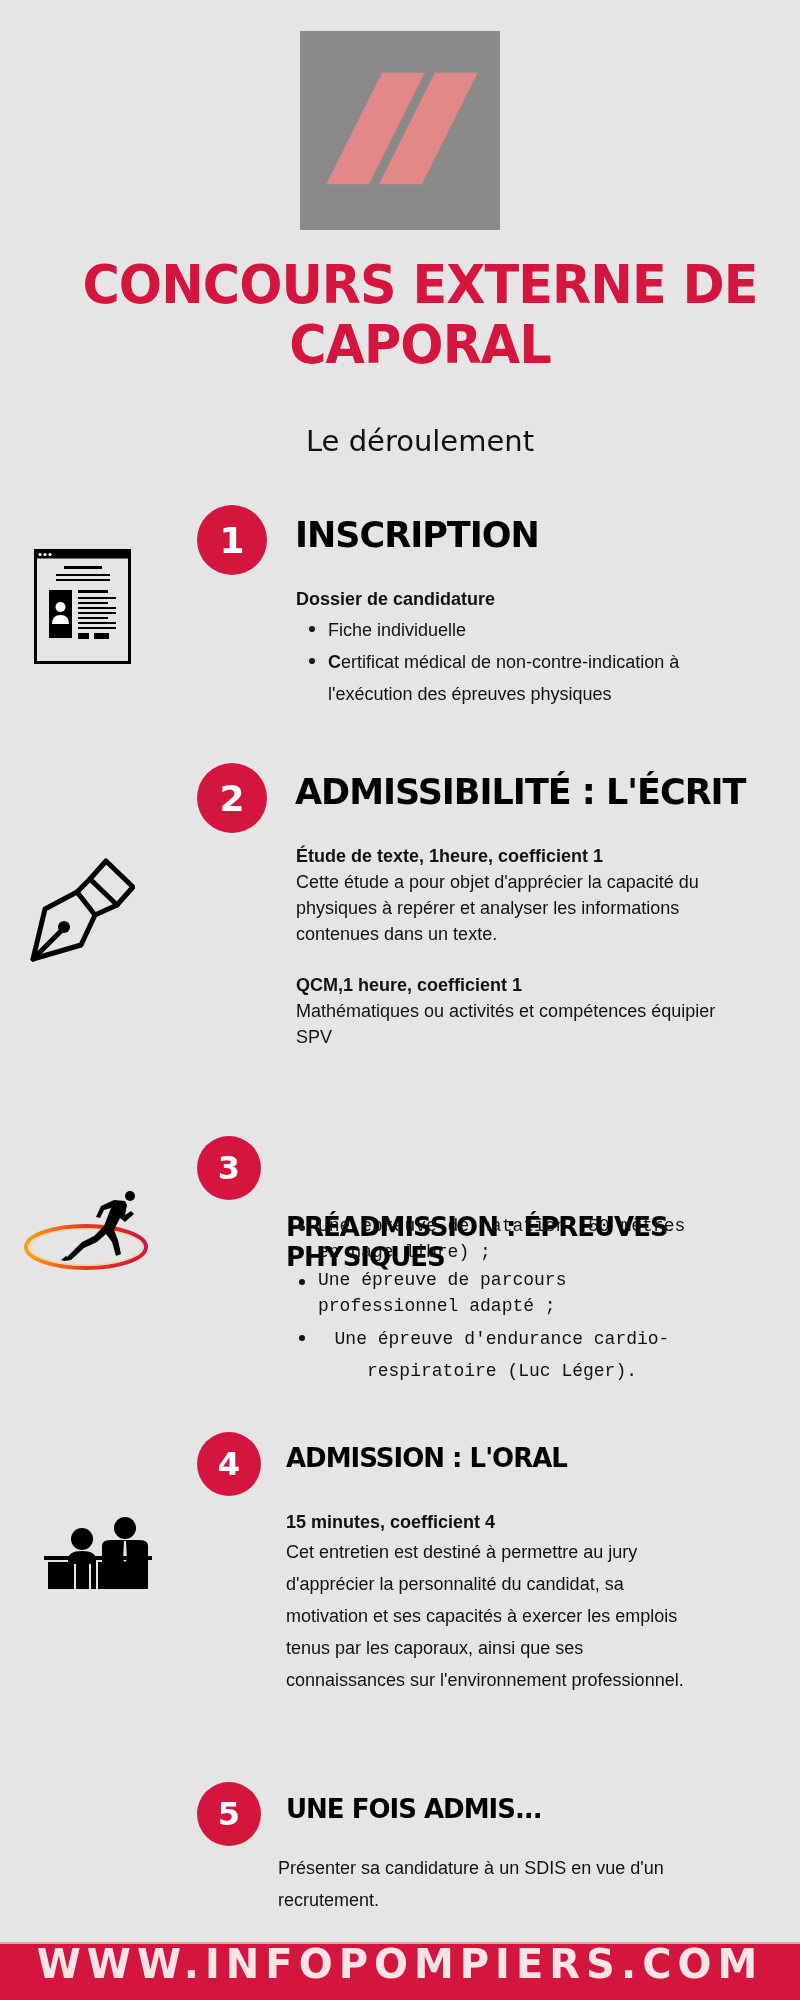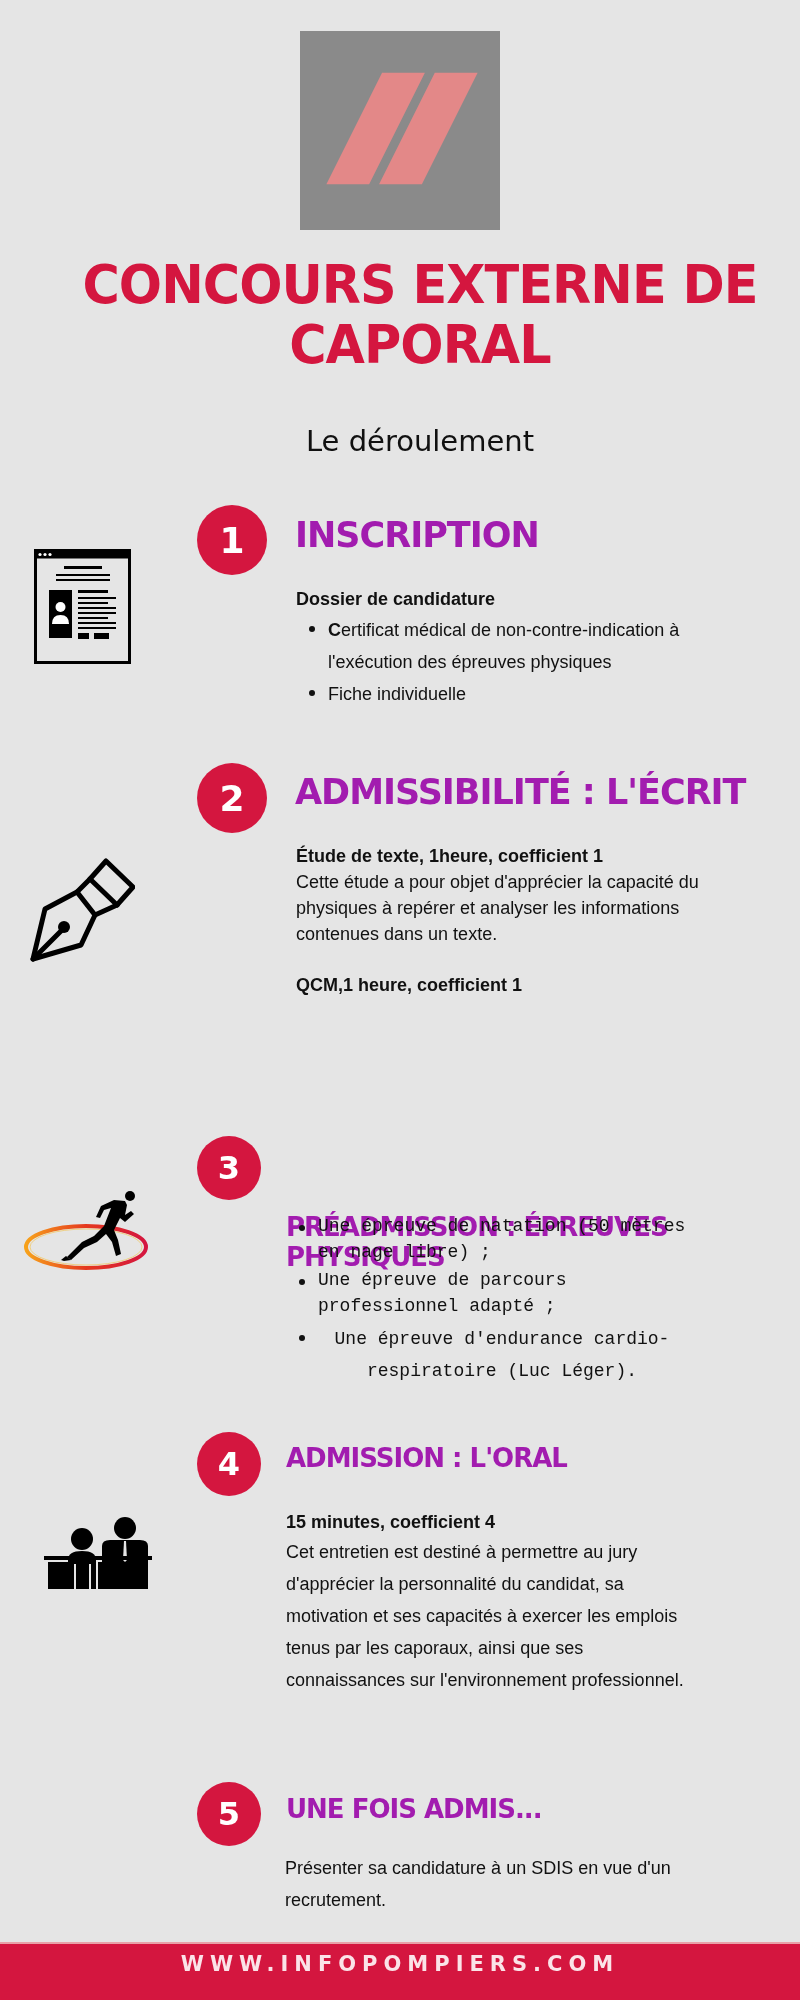--- a/index.html
+++ b/index.html
@@ -14,39 +14,39 @@
     font-size: 53px; line-height: 60px; letter-spacing: -1px; transform: scaleX(0.96); transform-origin: center; }
 
   .subtitle { position: absolute; left: 0; top: 424px; width: 840px; text-align: center;
     font-family: "DejaVu Sans", sans-serif; font-size: 29px; color: #111; }
 
   .badge { position: absolute; width: 70px; height: 70px; border-radius: 50%; background: #d4163f;
     color: #fff; font-family: "DejaVu Sans", sans-serif; font-weight: bold; font-size: 36px;
     display: flex; align-items: center; justify-content: center; }
   .badge.small { width: 64px; height: 64px; font-size: 32px; }
 
-  .sec-title { position: absolute; font-family: "DejaVu Sans", sans-serif; font-weight: bold; color: #a21caf;
+  .sec-title { position: absolute; font-family: "DejaVu Sans", sans-serif; font-weight: bold; color: #000000;
     letter-spacing: -1px; }
   .sec-title.big { font-size: 35px; line-height: 40px; }
   .sec-title.mid { font-size: 26px; line-height: 30px; }
 
   .body-text { position: absolute; font-size: 18px; color: #111; }
   .body-text b, .body-text .bold { font-weight: bold; }
   .body-text ul { list-style: none; }
   .body-text li { position: relative; padding-left: 32px; }
   .body-text li::before { content: ""; position: absolute; left: 13px; top: 0.68em; width: 6px; height: 6px;
     border-radius: 50%; background: #111; }
 
   .icon { position: absolute; }
   .icon svg { width: 100%; height: 100%; display: block; }
 
   .footer { position: absolute; left: 0; top: 1942px; width: 800px; height: 58px; background: #d4163f;
     border-top: 2px solid #e8a0a8; }
   .footer-text { position: absolute; left: 0; top: 0; width: 800px; text-align: center; color: #fbe3e8;
-    font-family: "DejaVu Sans", sans-serif; font-weight: bold; font-size: 21px; line-height: 40px;
+    font-family: "DejaVu Sans", sans-serif; font-weight: bold; font-size: 40px; line-height: 40px;
     letter-spacing: 6px; }
 </style>
 </head>
 <body>
 
 <div class="logo">
   <svg viewBox="0 0 200 200">
     <polygon points="82,42 125,42 69,154 26,154" fill="#e38888"></polygon>
     <polygon points="135,42 178,42 122,154 79,154" fill="#e38888"></polygon>
   </svg>
@@ -78,42 +78,43 @@
     <rect x="44" y="78" width="38" height="2" fill="#000"></rect>
     <rect x="44" y="84" width="11" height="6" fill="#000"></rect>
     <rect x="60" y="84" width="15" height="6" fill="#000"></rect>
   </svg>
 </div>
 <div class="badge" style="left:197px;top:505px;">1</div>
 <h2 class="sec-title big" style="left:295px;top:515px;">INSCRIPTION</h2>
 <div class="body-text" style="left:296px;top:588px;width:440px;line-height:32px;">
   <div class="bold" style="line-height:22px;margin-bottom:4px;">Dossier de candidature</div>
   <ul>
+    <li><span>Fiche individuelle</span></li>
     <li><span class="bold">C</span><span>ertificat médical de non-contre-indication à l'exécution des épreuves physiques</span></li>
-    <li><span>Fiche individuelle</span></li>
   </ul>
 </div>
 
 <div class="icon" style="left:29px;top:857px;width:106px;height:106px;">
   <svg viewBox="0 0 106 106">
     <g fill="none" stroke="#000" stroke-width="5" stroke-linejoin="round" stroke-linecap="round">
       <polygon points="77,4 104,30 88,48 61,22"></polygon>
       <polyline points="61,22 48,35 16,52 4,102 52,88 66,58 88,48"></polyline>
       <line x1="48" y1="35" x2="66" y2="58"></line>
       <line x1="4" y1="102" x2="33" y2="73"></line>
     </g>
     <circle cx="35" cy="70" r="6" fill="#000"></circle>
   </svg>
 </div>
 <div class="badge" style="left:197px;top:763px;">2</div>
 <h2 class="sec-title big" style="left:295px;top:772px;">ADMISSIBILITÉ : L'ÉCRIT</h2>
 <div class="body-text" style="left:296px;top:843px;width:460px;line-height:26px;">
   <div class="bold">Étude de texte, 1heure, coefficient 1</div>
   <div>Cette étude a pour objet d'apprécier la capacité du physiques à repérer et analyser les informations contenues dans un texte.</div>
   <div class="bold" style="margin-top:25px;">QCM,1 heure, coefficient 1</div>
+  <div>Mathématiques ou activités et compétences équipier SPV</div>
 </div>
 
 <div class="icon" style="left:24px;top:1190px;width:126px;height:84px;">
   <svg viewBox="0 0 126 84">
     <defs>
       <linearGradient id="ringgrad" x1="0" x2="1" y1="0" y2="0">
         <stop offset="0" stop-color="#f7a21b"></stop>
         <stop offset="0.5" stop-color="#e5381e"></stop>
         <stop offset="1" stop-color="#d4163f"></stop>
       </linearGradient>
@@ -151,19 +152,19 @@
 </div>
 <div class="badge small" style="left:197px;top:1432px;">4</div>
 <h2 class="sec-title mid" style="left:286px;top:1443px;">ADMISSION : L'ORAL</h2>
 <div class="body-text" style="left:286px;top:1508px;width:420px;line-height:32px;">
   <div class="bold" style="line-height:28px;">15 minutes, coefficient 4</div>
   <div>Cet entretien est destiné à permettre au jury d'apprécier la personnalité du candidat, sa motivation et ses capacités à exercer les emplois tenus par les caporaux, ainsi que ses connaissances sur l'environnement professionnel.</div>
 </div>
 
 <div class="badge small" style="left:197px;top:1782px;">5</div>
 <h2 class="sec-title mid" style="left:286px;top:1794px;">UNE FOIS ADMIS...</h2>
-<div class="body-text" style="left:285px;top:1852px;width:400px;line-height:32px;">
+<div class="body-text" style="left:278px;top:1852px;width:400px;line-height:32px;">
   <div>Présenter sa candidature à un SDIS en vue d'un recrutement.</div>
 </div>
 
 <div class="footer">
   <div class="footer-text">WWW.INFOPOMPIERS.COM</div>
 </div>
 
 </body></html>

